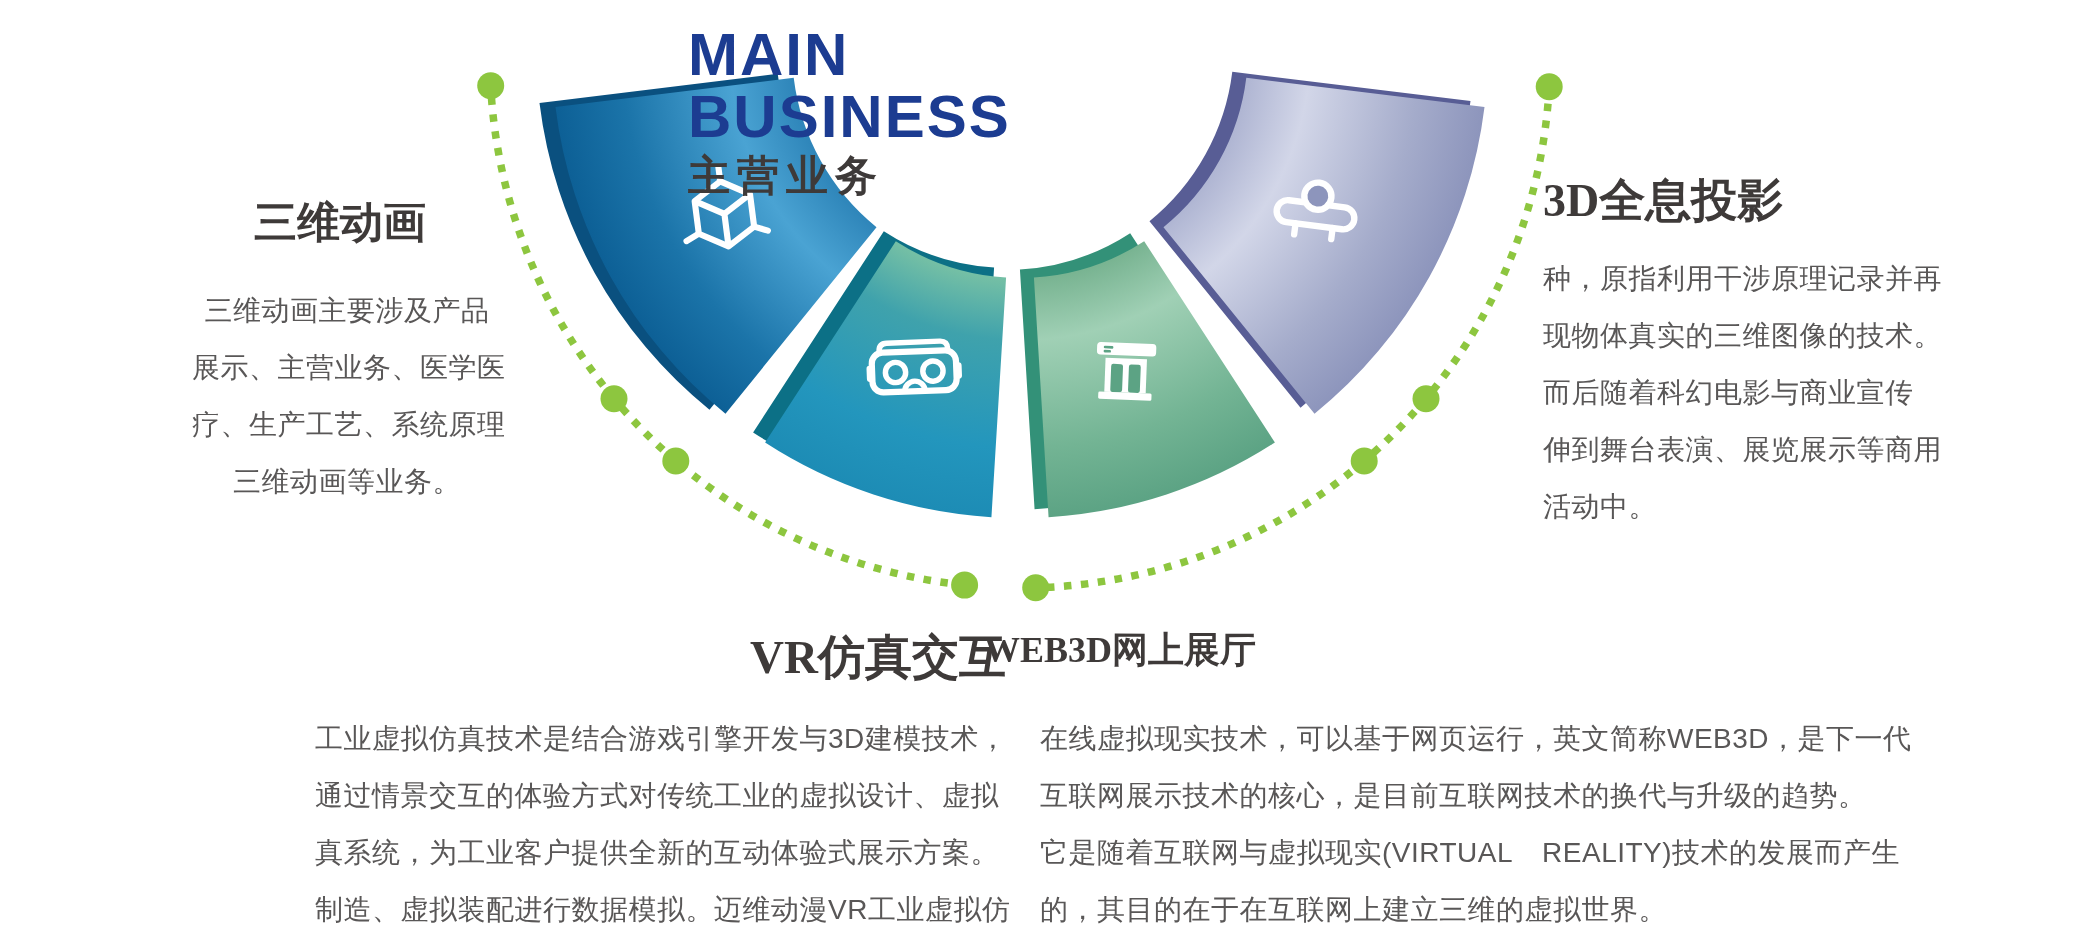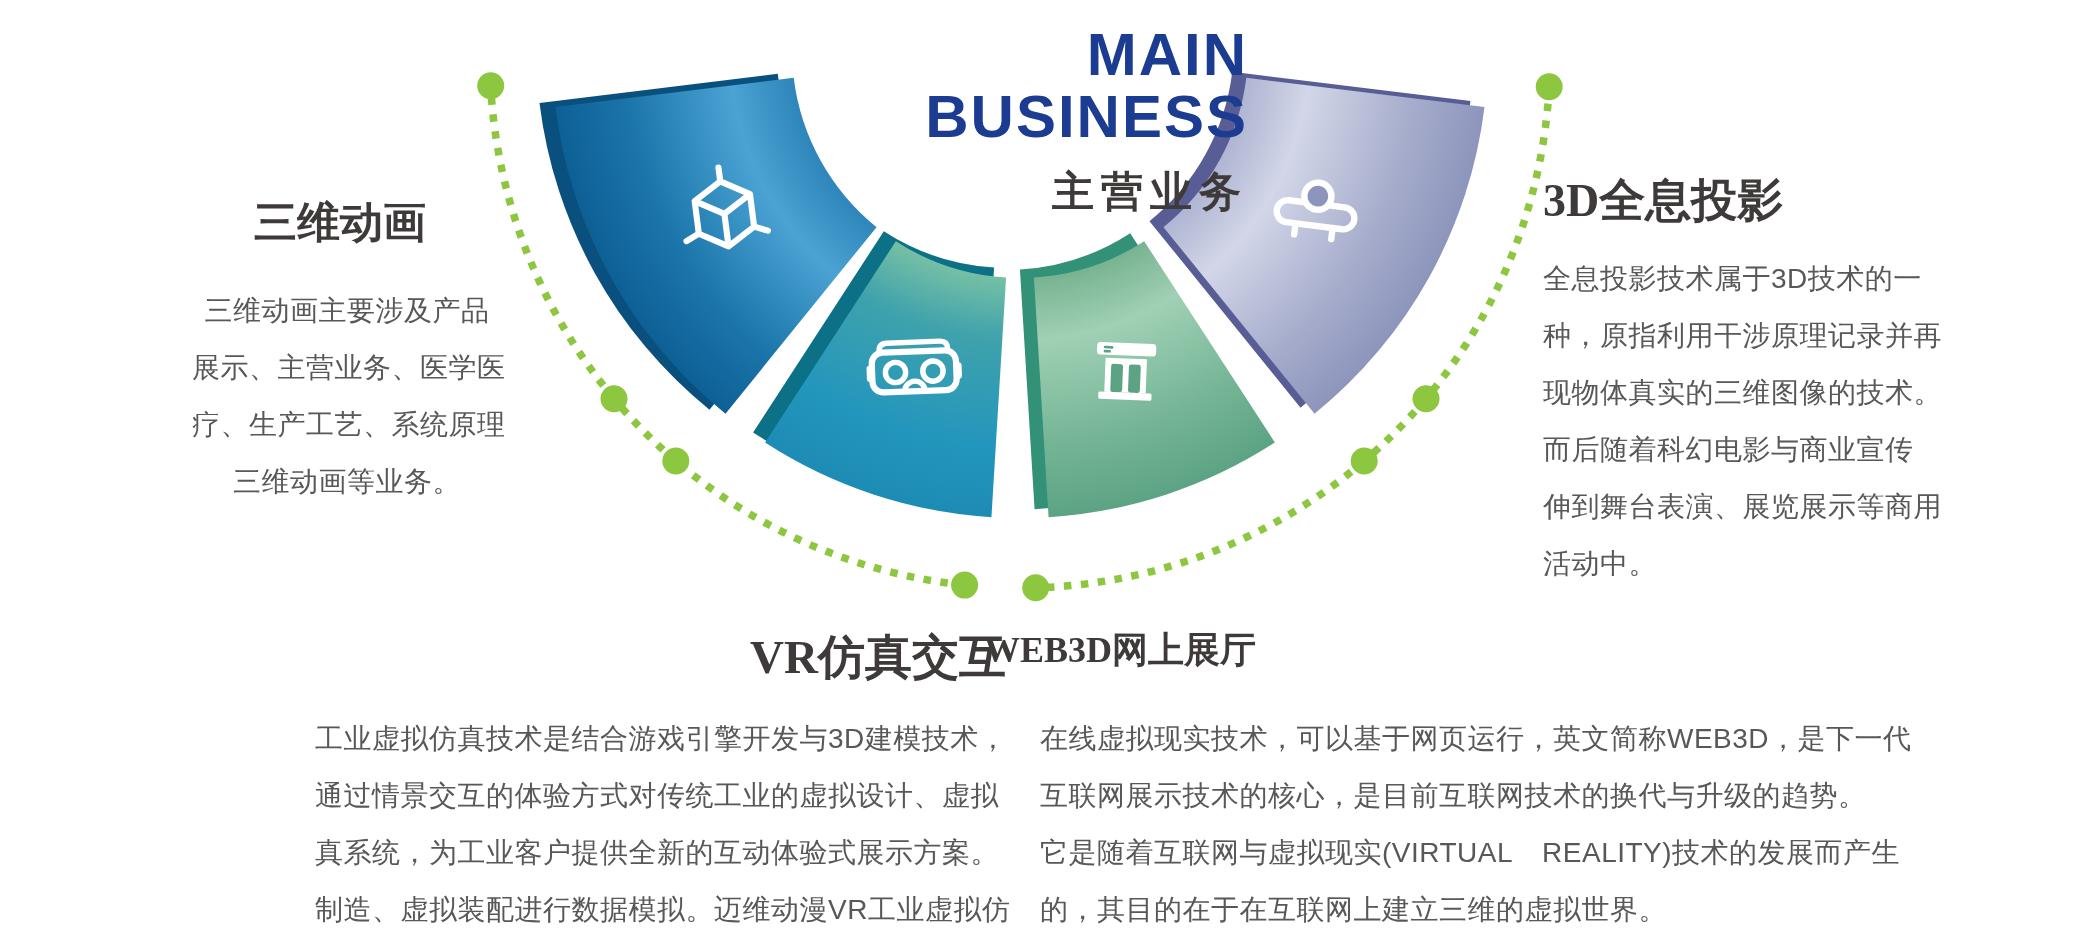--- a/index.html
+++ b/index.html
@@ -1,23 +1,23 @@
 <!DOCTYPE html>
 <html><head>
 <meta charset="utf-8">
 <style>
   html,body{margin:0;padding:0;background:#fff;}
   .stage{
     position:relative;width:2091px;height:948px;background:#ffffff;overflow:hidden;
     font-family:"Liberation Sans","DejaVu Sans",sans-serif;
   }
   .fan-svg{position:absolute;left:0;top:0;}
-  .header{position:absolute;left:688px;top:24px;width:560px;text-align:right;}
+  .header{position:absolute;left:688px;top:24px;width:560px;text-align:left;}
   .title-en{font-size:60px;line-height:62px;font-weight:bold;letter-spacing:2px;}
-  .subtitle-cn{margin-top:16px;font-size:42px;font-weight:bold;letter-spacing:7px;}
+  .subtitle-cn{font-size:42px;font-weight:bold;letter-spacing:7px;}
   .sec-title{position:absolute;font-weight:bold;white-space:nowrap;font-family:Liberation Serif, serif;}
   .sec-body{position:absolute;font-size:28px;line-height:57px;letter-spacing:0.5px;}
   .sec-body .bl{white-space:pre;}
   
   .t-anim{left:190px;top:194px;width:300px;text-align:center;font-size:43px;}
   .b-anim{left:192px;top:282px;width:310px;text-align:center;}
   
   .t-holo{left:1543px;top:170px;font-size:46px;}
   .b-holo{left:1543px;top:250px;width:470px;text-align:left;}
   
@@ -130,21 +130,20 @@
   <div class="sec-title t-anim" style="color: rgb(62, 58, 57);">三维动画</div>
   <div class="sec-body b-anim" style="color: rgb(89, 87, 87);">
       <div class="bl">三维动画主要涉及产品</div>
       <div class="bl">展示、主营业务、医学医</div>
       <div class="bl">疗、生产工艺、系统原理</div>
       <div class="bl">三维动画等业务。</div>
     </div>
 
   <div class="sec-title t-holo" style="color: rgb(62, 58, 57);">3D全息投影</div>
   <div class="sec-body b-holo" style="color: rgb(89, 87, 87);">
-      <div class="bl">全息投影技术属于3D技术的一</div>
       <div class="bl">种，原指利用干涉原理记录并再</div>
       <div class="bl">现物体真实的三维图像的技术。</div>
       <div class="bl">而后随着科幻电影与商业宣传</div>
       <div class="bl">伸到舞台表演、展览展示等商用</div>
       <div class="bl">活动中。</div>
     </div>
 
   <div class="sec-title t-vr" style="color: rgb(62, 58, 57);">VR仿真交互</div>
   <div class="sec-body b-vr" style="color: rgb(89, 87, 87);">
       <div class="bl">工业虚拟仿真技术是结合游戏引擎开发与3D建模技术，</div>

